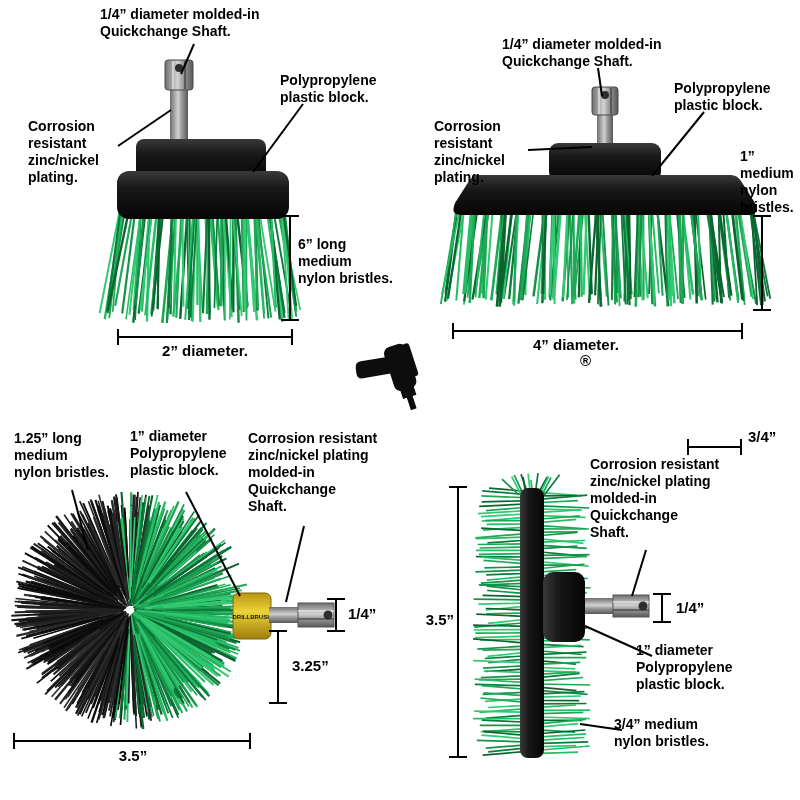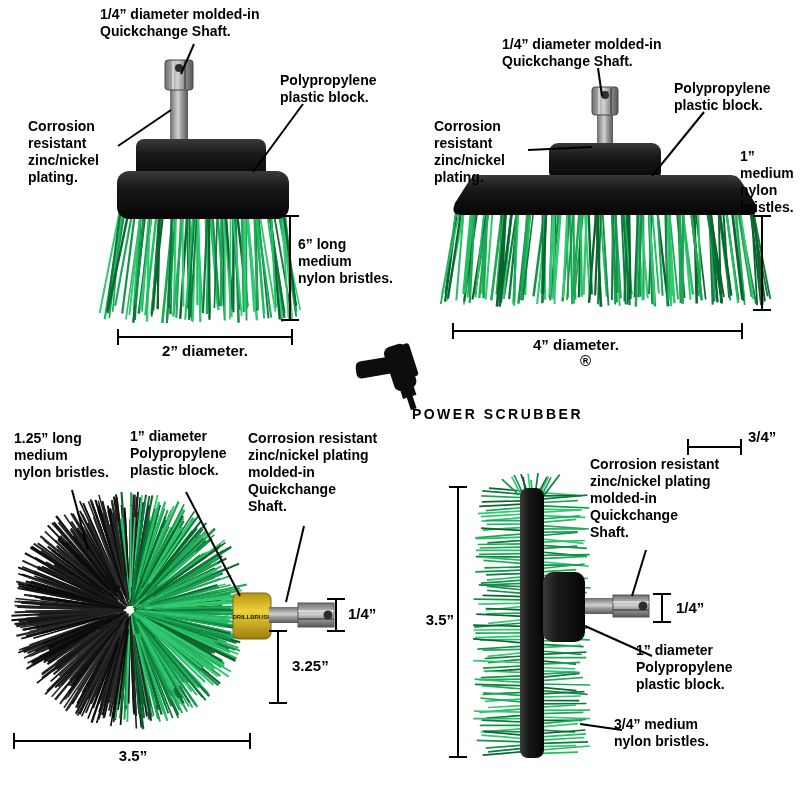--- a/index.html
+++ b/index.html
@@ -1368,14 +1368,13 @@
   <svg style="left:126px;top:-10px" width="84" height="96" viewBox="0 0 84 96">
     <g fill="#0d0d0d" transform="translate(50,4) rotate(72)">
       <rect x="0" y="0" width="46" height="23" rx="7"></rect>
       <rect x="45" y="4.5" width="9" height="14"></rect>
       <rect x="53" y="8.5" width="14" height="6"></rect>
       <path d="M9,21 L26,21 L22,50 Q21,56 15,55 L10,54 Q4,53 5,47 Z"></path>
       <rect x="2" y="-4" width="34" height="8" rx="3"></rect>
     </g>
   </svg>
   <span style="position:absolute;left:352px;top:4px;font-size:15px;font-weight:700">®</span>
-  <div style="position:absolute;left:140px;top:58px;width:215px;text-align:right;font-size:14px;font-weight:700;letter-spacing:2.5px">POWER SCRUBBER</div>
 </div>
 
 </body></html>

